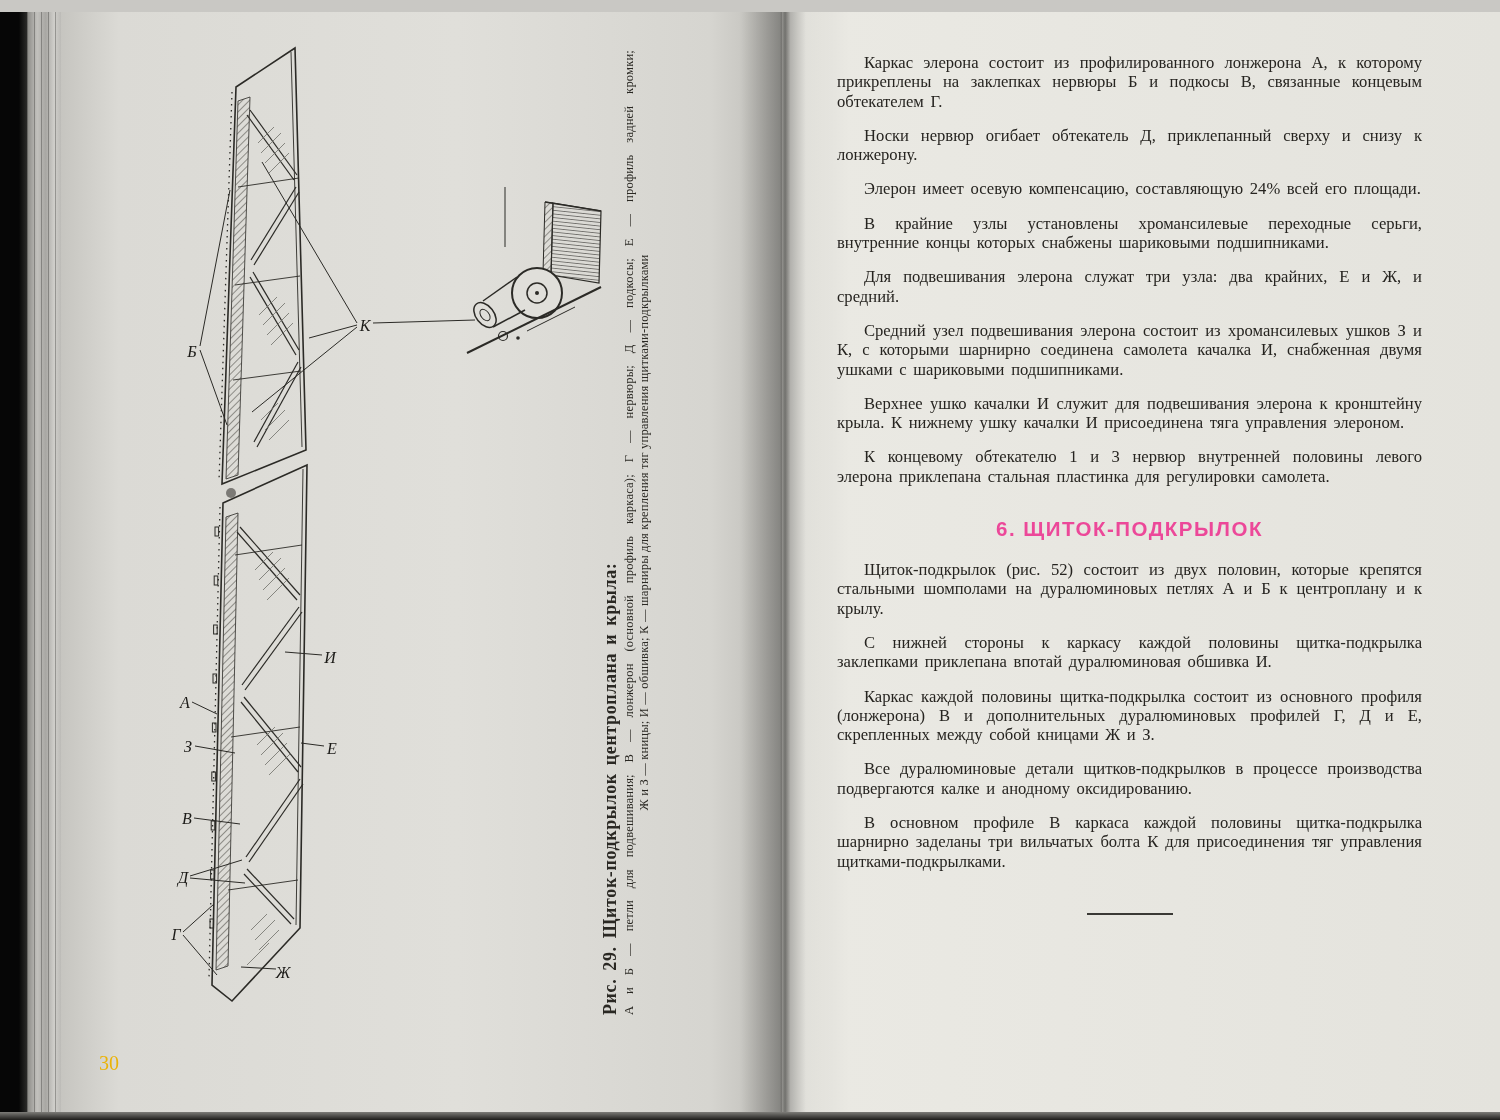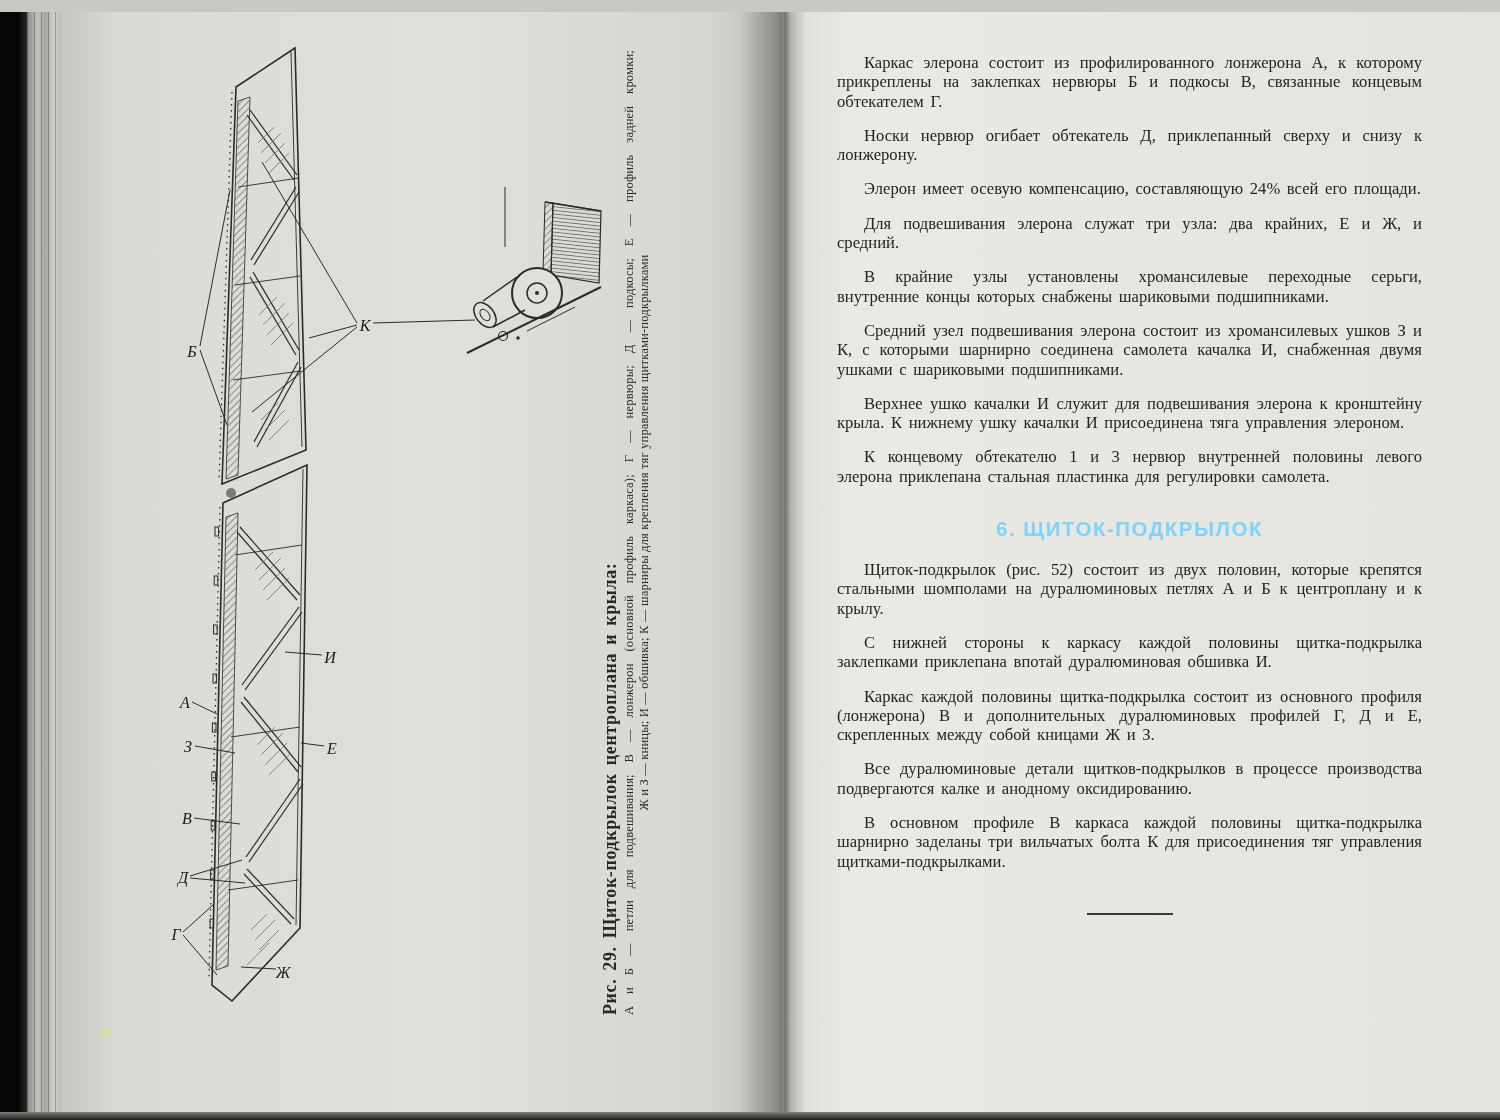--- a/index.html
+++ b/index.html
@@ -24,35 +24,35 @@
   .page-right{position:absolute;left:782px;top:12px;width:718px;height:1100px;
               background:linear-gradient(90deg,#f0efe9 0,#eae9e3 7%,#e7e6e0 55%,#e4e3dd 100%);}
   .gutter{position:absolute;left:740px;top:12px;width:110px;height:1100px;pointer-events:none;
           background:linear-gradient(90deg, rgba(0,0,0,0) 0, rgba(0,0,0,.28) 36%, rgba(10,10,8,.55) 41%, rgba(0,0,0,.25) 46%, rgba(0,0,0,.05) 60%, rgba(0,0,0,0) 100%);}
 
   
   .text-col{position:absolute;left:822px;top:38px;width:615px;color:#262420;}
   .text-col p{margin:15px;font-size:16.6px;line-height:19.3px;text-align:justify;
               text-align-last:left;text-indent:27px;word-spacing:2.5px;}
   .sec-head{margin:0;padding:0;font-family:"Liberation Sans", sans-serif;
-            font-weight:bold;font-size:20.5px;letter-spacing:1.5px;color:#7dd3fc;
+            font-weight:bold;font-size:20.5px;letter-spacing:1.5px;color:#ec4899;
             text-align:center;margin-top:31px;margin-bottom:19px;}
   .divider{width:86px;height:0;border-top:2px solid #3a3935;margin:42px auto 0 auto;}
 
   
   .cap-wrap{position:absolute;left:599px;top:50px;width:78px;height:965px;}
   .cap-inner{width:965px;height:78px;transform:rotate(-90deg) translateX(-965px);
              transform-origin:0 0;color:#2a2823;}
   .cap-title{font-size:18px;line-height:23px;letter-spacing:.6px;word-spacing:3px;
              font-weight:bold;font-family:"Liberation Serif", serif;}
   .cap-sub{font-size:12.5px;line-height:15px;letter-spacing:.2px;}
   .cap-sub.justify{text-align:justify;text-align-last:justify;}
   .cap-sub.center{text-align:center;}
 
-  .page-num{position:absolute;left:99px;top:1026px;font-size:12px;color:#bef264;}
+  .page-num{position:absolute;left:99px;top:1052px;font-size:20px;color:#eab308;}
 
   .fig{position:absolute;left:95px;top:35px;}
   svg text{font-family:"Liberation Serif", serif;font-style:italic;font-size:16px;fill:#1c1b18;}
 </style>
 </head>
 <body>
 
 <div id="book">
 
   <div class="top-band"></div>
@@ -198,22 +198,22 @@
       <div class="cap-sub center">Ж и З — кницы; И — обшивка; К — шарниры для крепления тяг управления щитками-подкрылками</div>
     </div>
   </div>
 
   <div class="page-num">30</div>
 
   <div class="text-col">
     <p>Каркас элерона состоит из профилированного лонжерона А, к которому прикреплены на заклепках нервюры Б и подкосы В, связанные концевым обтекателем Г.</p>
     <p>Носки нервюр огибает обтекатель Д, приклепанный сверху и снизу к лонжерону.</p>
     <p>Элерон имеет осевую компенсацию, составляющую 24% всей его площади.</p>
+    <p>В крайние узлы установлены хромансилевые переходные серьги, внутренние концы которых снабжены шариковыми подшипниками.</p>
     <p>Для подвешивания элерона служат три узла: два крайних, Е и Ж, и средний.</p>
-    <p>В крайние узлы установлены хромансилевые переходные серьги, внутренние концы которых снабжены шариковыми подшипниками.</p>
     <p>Средний узел подвешивания элерона состоит из хромансилевых ушков З и К, с которыми шарнирно соединена самолета качалка И, снабженная двумя ушками с шариковыми подшипниками.</p>
     <p>Верхнее ушко качалки И служит для подвешивания элерона к кронштейну крыла. К нижнему ушку качалки И присоединена тяга управления элероном.</p>
     <p>К концевому обтекателю 1 и 3 нервюр внутренней половины левого элерона приклепана стальная пластинка для регулировки самолета.</p>
 
     <h2 class="sec-head">6. ЩИТОК-ПОДКРЫЛОК</h2>
 
     <p>Щиток-подкрылок (рис. 52) состоит из двух половин, которые крепятся стальными шомполами на дуралюминовых петлях А и Б к центроплану и к крылу.</p>
     <p>С нижней стороны к каркасу каждой половины щитка-подкрылка заклепками приклепана впотай дуралюминовая обшивка И.</p>
     <p>Каркас каждой половины щитка-подкрылка состоит из основного профиля (лонжерона) В и дополнительных дуралюминовых профилей Г, Д и Е, скрепленных между собой кницами Ж и З.</p>
     <p>Все дуралюминовые детали щитков-подкрылков в процессе производства подвергаются калке и анодному оксидированию.</p>

